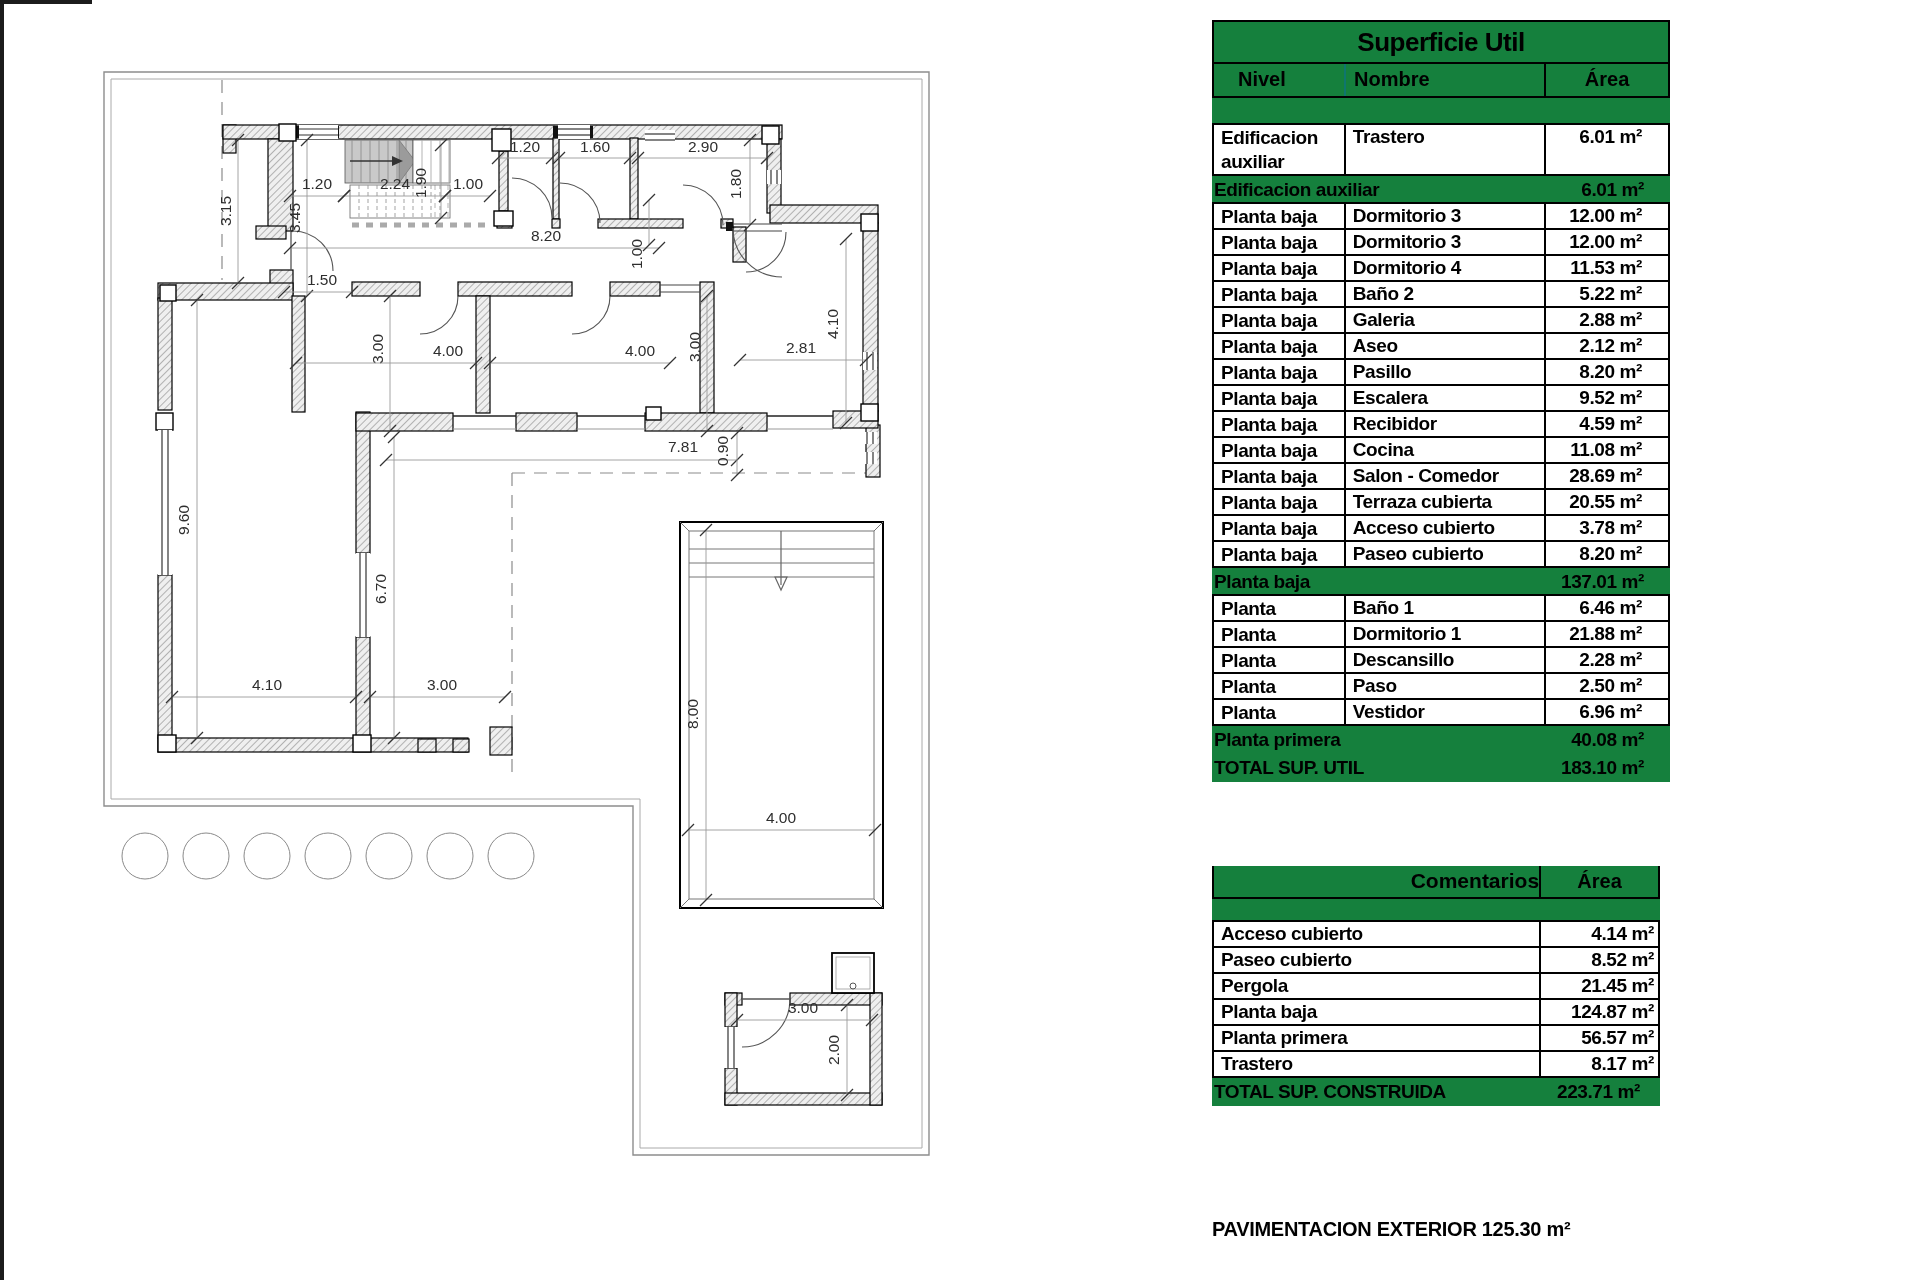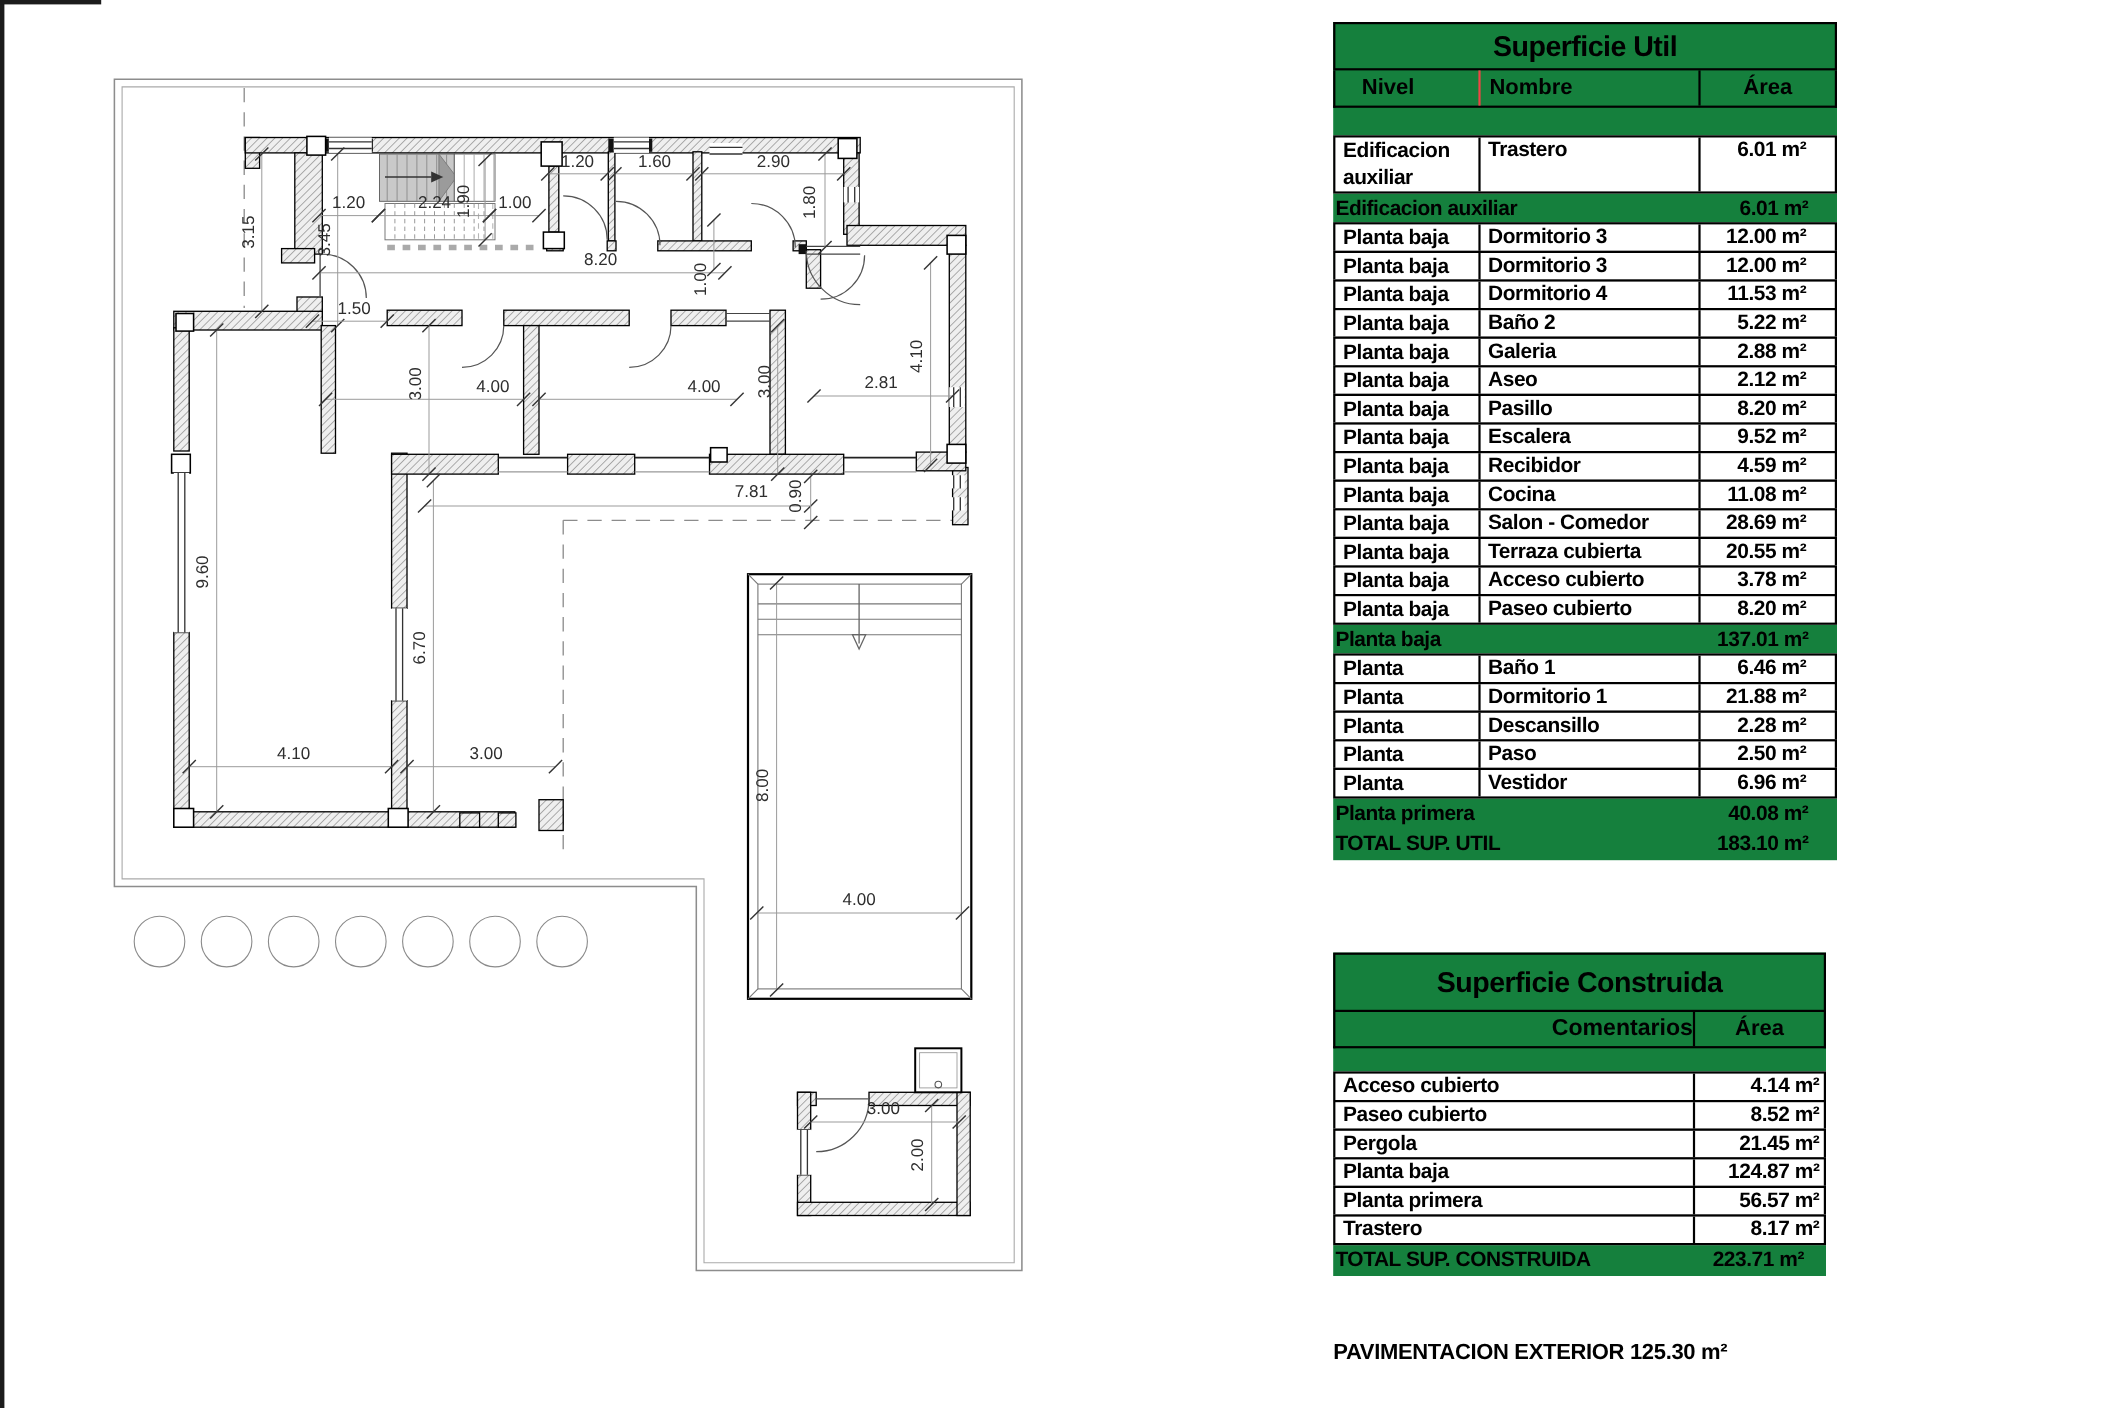--- a/index.html
+++ b/index.html
@@ -11,21 +11,21 @@
   #table-util{left:1212px;top:20px;width:458px;}
   #table-constr{left:1212px;top:866px;width:448px;}
   .tbl-title{box-sizing:border-box;border:2px solid #000;height:44px;line-height:40px;
              text-align:center;font-weight:bold;font-size:26px;letter-spacing:-0.5px;}
   #table-constr .tbl-title{height:54px;line-height:50px;}
   .tbl-head{box-sizing:border-box;display:flex;border:2px solid #000;border-top:none;height:34px;}
   .tbl-head>div{box-sizing:border-box;font-weight:bold;font-size:20px;line-height:30px;white-space:nowrap;}
   .gap{height:27px;}
   #table-constr .gap{height:23px;}
   .hc1{width:131px;padding-left:24px;}
-  .hc2{width:202px;border-left:2px solid #ef4444;padding-left:8px;}
+  .hc2{width:202px;border-left:2px solid #0f766e;padding-left:8px;}
   .hc3{width:125px;border-left:2px solid #000;text-align:center;}
   .hb1{width:328px;text-align:right;font-weight:bold;font-size:21px !important;}
   .hb2{width:120px;border-left:2px solid #000;text-align:center;}
   .trow{box-sizing:border-box;display:flex;border:2px solid #000;margin-top:-2px;height:28px;background:#fff;}
   .trow.tall{height:53px;}
   .trow>div{box-sizing:border-box;font-weight:bold;font-size:19px;line-height:24px;letter-spacing:-0.4px;overflow:hidden;}
   .c1{width:131px;padding-left:7px;white-space:normal;line-height:23px;padding-top:1px;}
   .c2{width:202px;border-left:2px solid #000;padding-left:7px;white-space:nowrap;}
   .c3{width:125px;border-left:2px solid #000;text-align:right;padding-right:26px;white-space:nowrap;}
   .b1{width:328px;padding-left:7px;white-space:nowrap;}
@@ -455,21 +455,20 @@
           <div class="sa">40.08 m²</div>
         </div>
         <div class="subrow">
           <div class="sl">TOTAL SUP. UTIL</div>
           <div class="sa">183.10 m²</div>
         </div>
       </div>
   </div>
 
   <div class="tbl" id="table-constr">
-    <div class="tbl-title">Superficie Construida</div>
     <div class="tbl-head" style="height:33px">
       <div class="hb1">Comentarios</div>
       <div class="hb2">Área</div>
     </div>
     <div class="gap"></div>
     <div id="constr-body">
         <div class="trow">
           <div class="b1">Acceso cubierto</div>
           <div class="b2">4.14 m²</div>
         </div>

